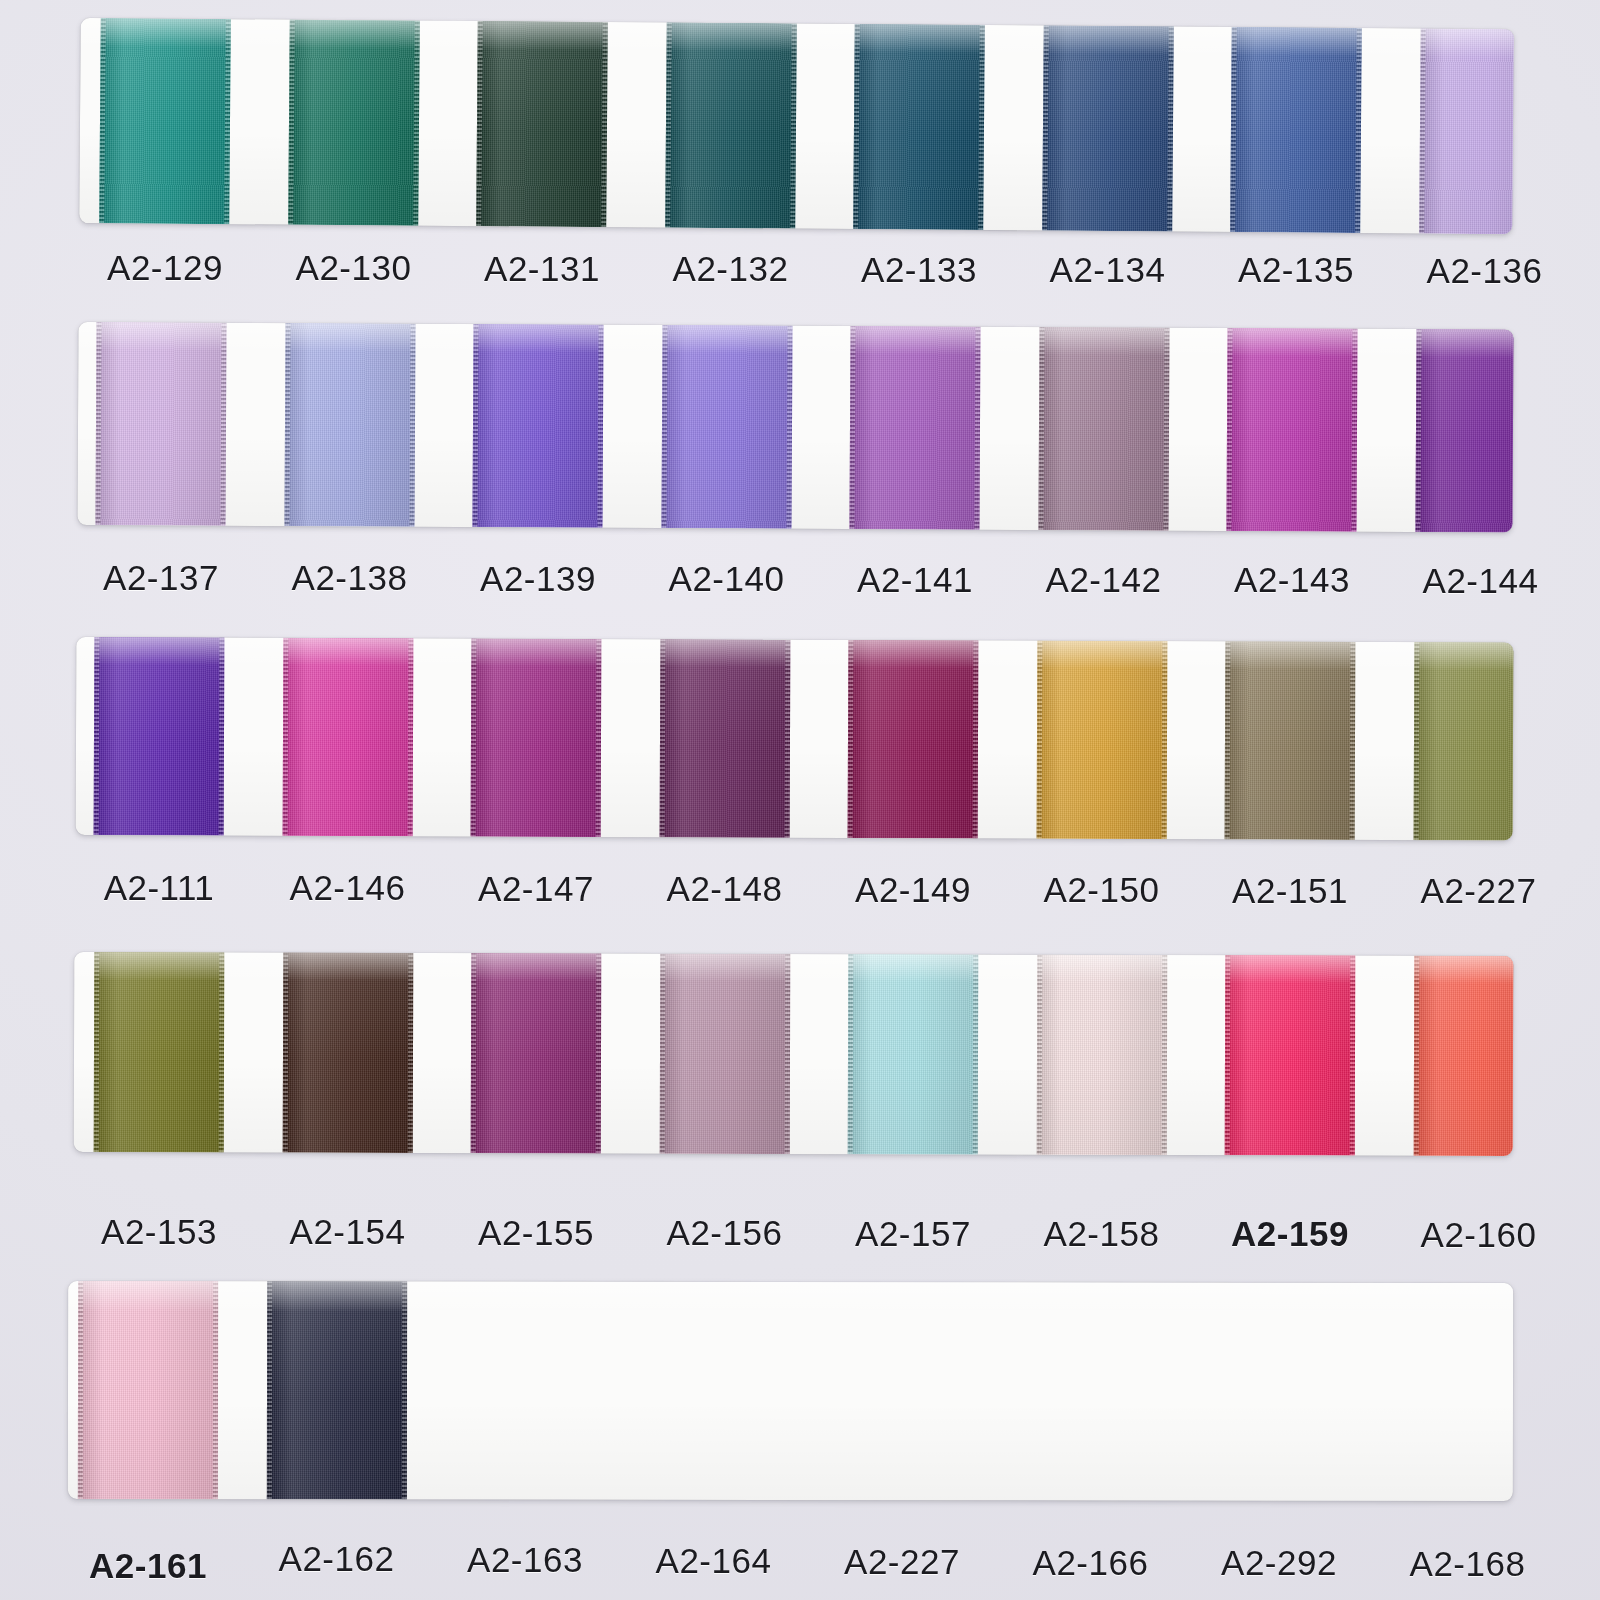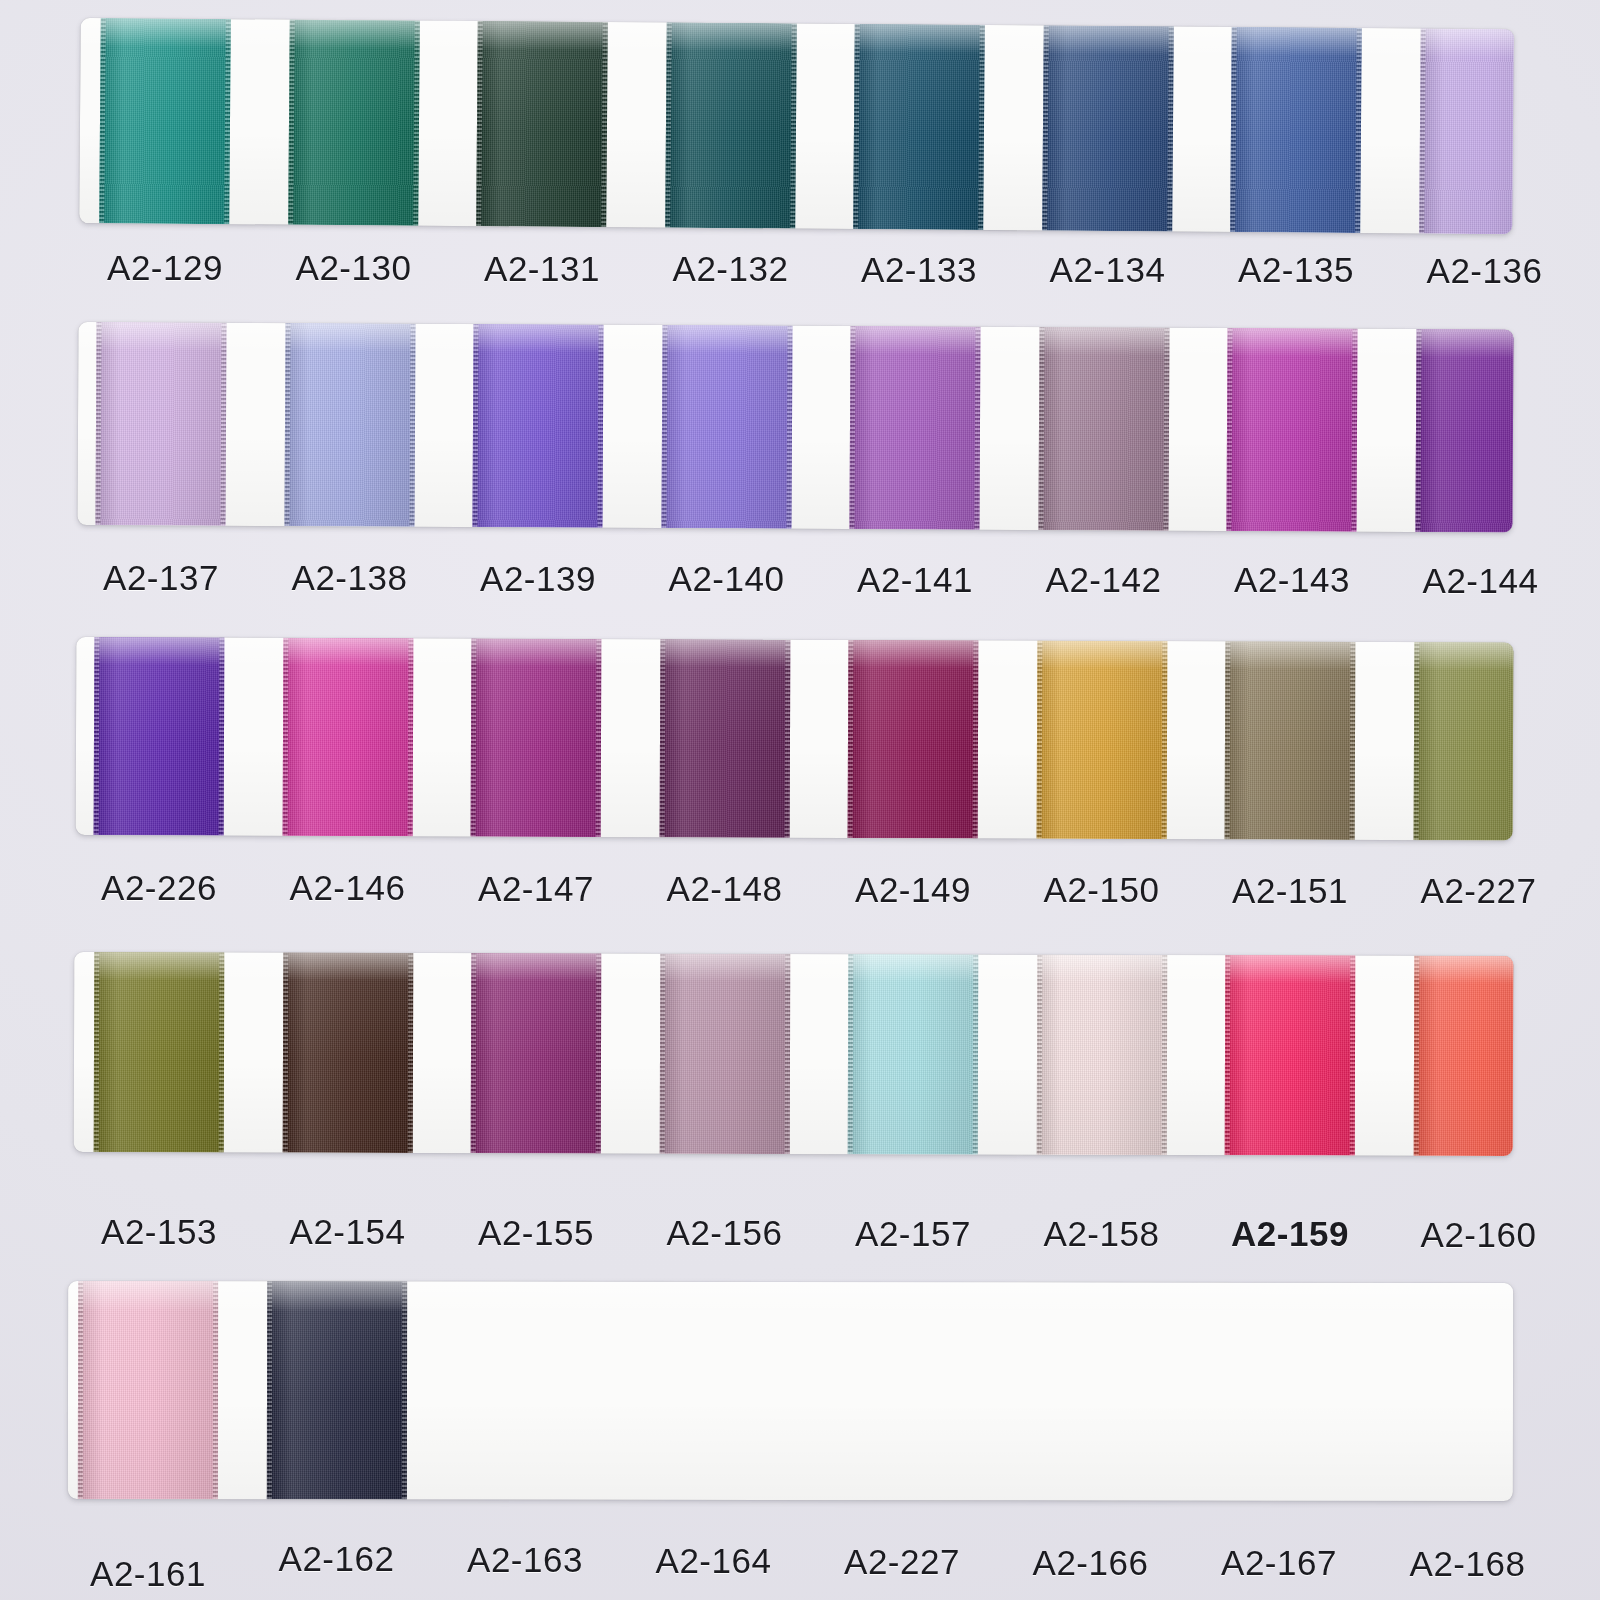--- a/index.html
+++ b/index.html
@@ -268,21 +268,21 @@
           <div class="weave"></div>
           <div class="edge-l"></div>
           <div class="edge-r"></div>
         </div>
         <div class="ribbon" style="left: 1337.5px; width: 130px; background-color: rgb(131, 136, 63);">
           <div class="weave"></div>
           <div class="edge-l"></div>
         </div>
       </div>
       <div class="labels" style="top: 868px;">
-        <div class="label" style="left: 64px; width: 190px; top: 0px;">A2-226</div>
+        <div class="label" style="left: 64px; width: 190px; top: 0px;">A2-111</div>
         <div class="label" style="left: 252.5px; width: 190px; top: 0.4px;">A2-146</div>
         <div class="label" style="left: 441px; width: 190px; top: 0.8px;">A2-147</div>
         <div class="label" style="left: 629.5px; width: 190px; top: 1.2px;">A2-148</div>
         <div class="label" style="left: 818px; width: 190px; top: 1.6px;">A2-149</div>
         <div class="label" style="left: 1006.5px; width: 190px; top: 2px;">A2-150</div>
         <div class="label" style="left: 1195px; width: 190px; top: 3px;">A2-151</div>
         <div class="label" style="left: 1383.5px; width: 190px; top: 2.8px;">A2-227</div>
       </div>
     </div>
     <div class="row-block" style="top: 0px;">
@@ -345,23 +345,23 @@
           <div class="edge-l"></div>
           <div class="edge-r"></div>
         </div>
         <div class="ribbon" style="left: 198.5px; width: 140px; background-color: rgb(32, 35, 60);">
           <div class="weave"></div>
           <div class="edge-l"></div>
           <div class="edge-r"></div>
         </div>
       </div>
       <div class="labels" style="top: 1538px;">
-        <div class="label" style="left: 53px; width: 190px; top: 16px;">A2-161</div>
+        <div class="label" style="left: 53px; width: 190px; top: 8px; font-weight: bold;">A2-161</div>
         <div class="label" style="left: 241.5px; width: 190px; top: 0.9px;">A2-162</div>
         <div class="label" style="left: 430px; width: 190px; top: 1.8px;">A2-163</div>
         <div class="label" style="left: 618.5px; width: 190px; top: 2.7px;">A2-164</div>
         <div class="label" style="left: 807px; width: 190px; top: 3.6px;">A2-227</div>
         <div class="label" style="left: 995.5px; width: 190px; top: 4.5px;">A2-166</div>
-        <div class="label" style="left: 1184px; width: 190px; top: 5.4px;">A2-167</div>
+        <div class="label" style="left: 1184px; width: 190px; top: 5.4px;">A2-292</div>
         <div class="label" style="left: 1372.5px; width: 190px; top: 6.3px;">A2-168</div>
       </div>
     </div>
   </div>
 
 </body></html>

